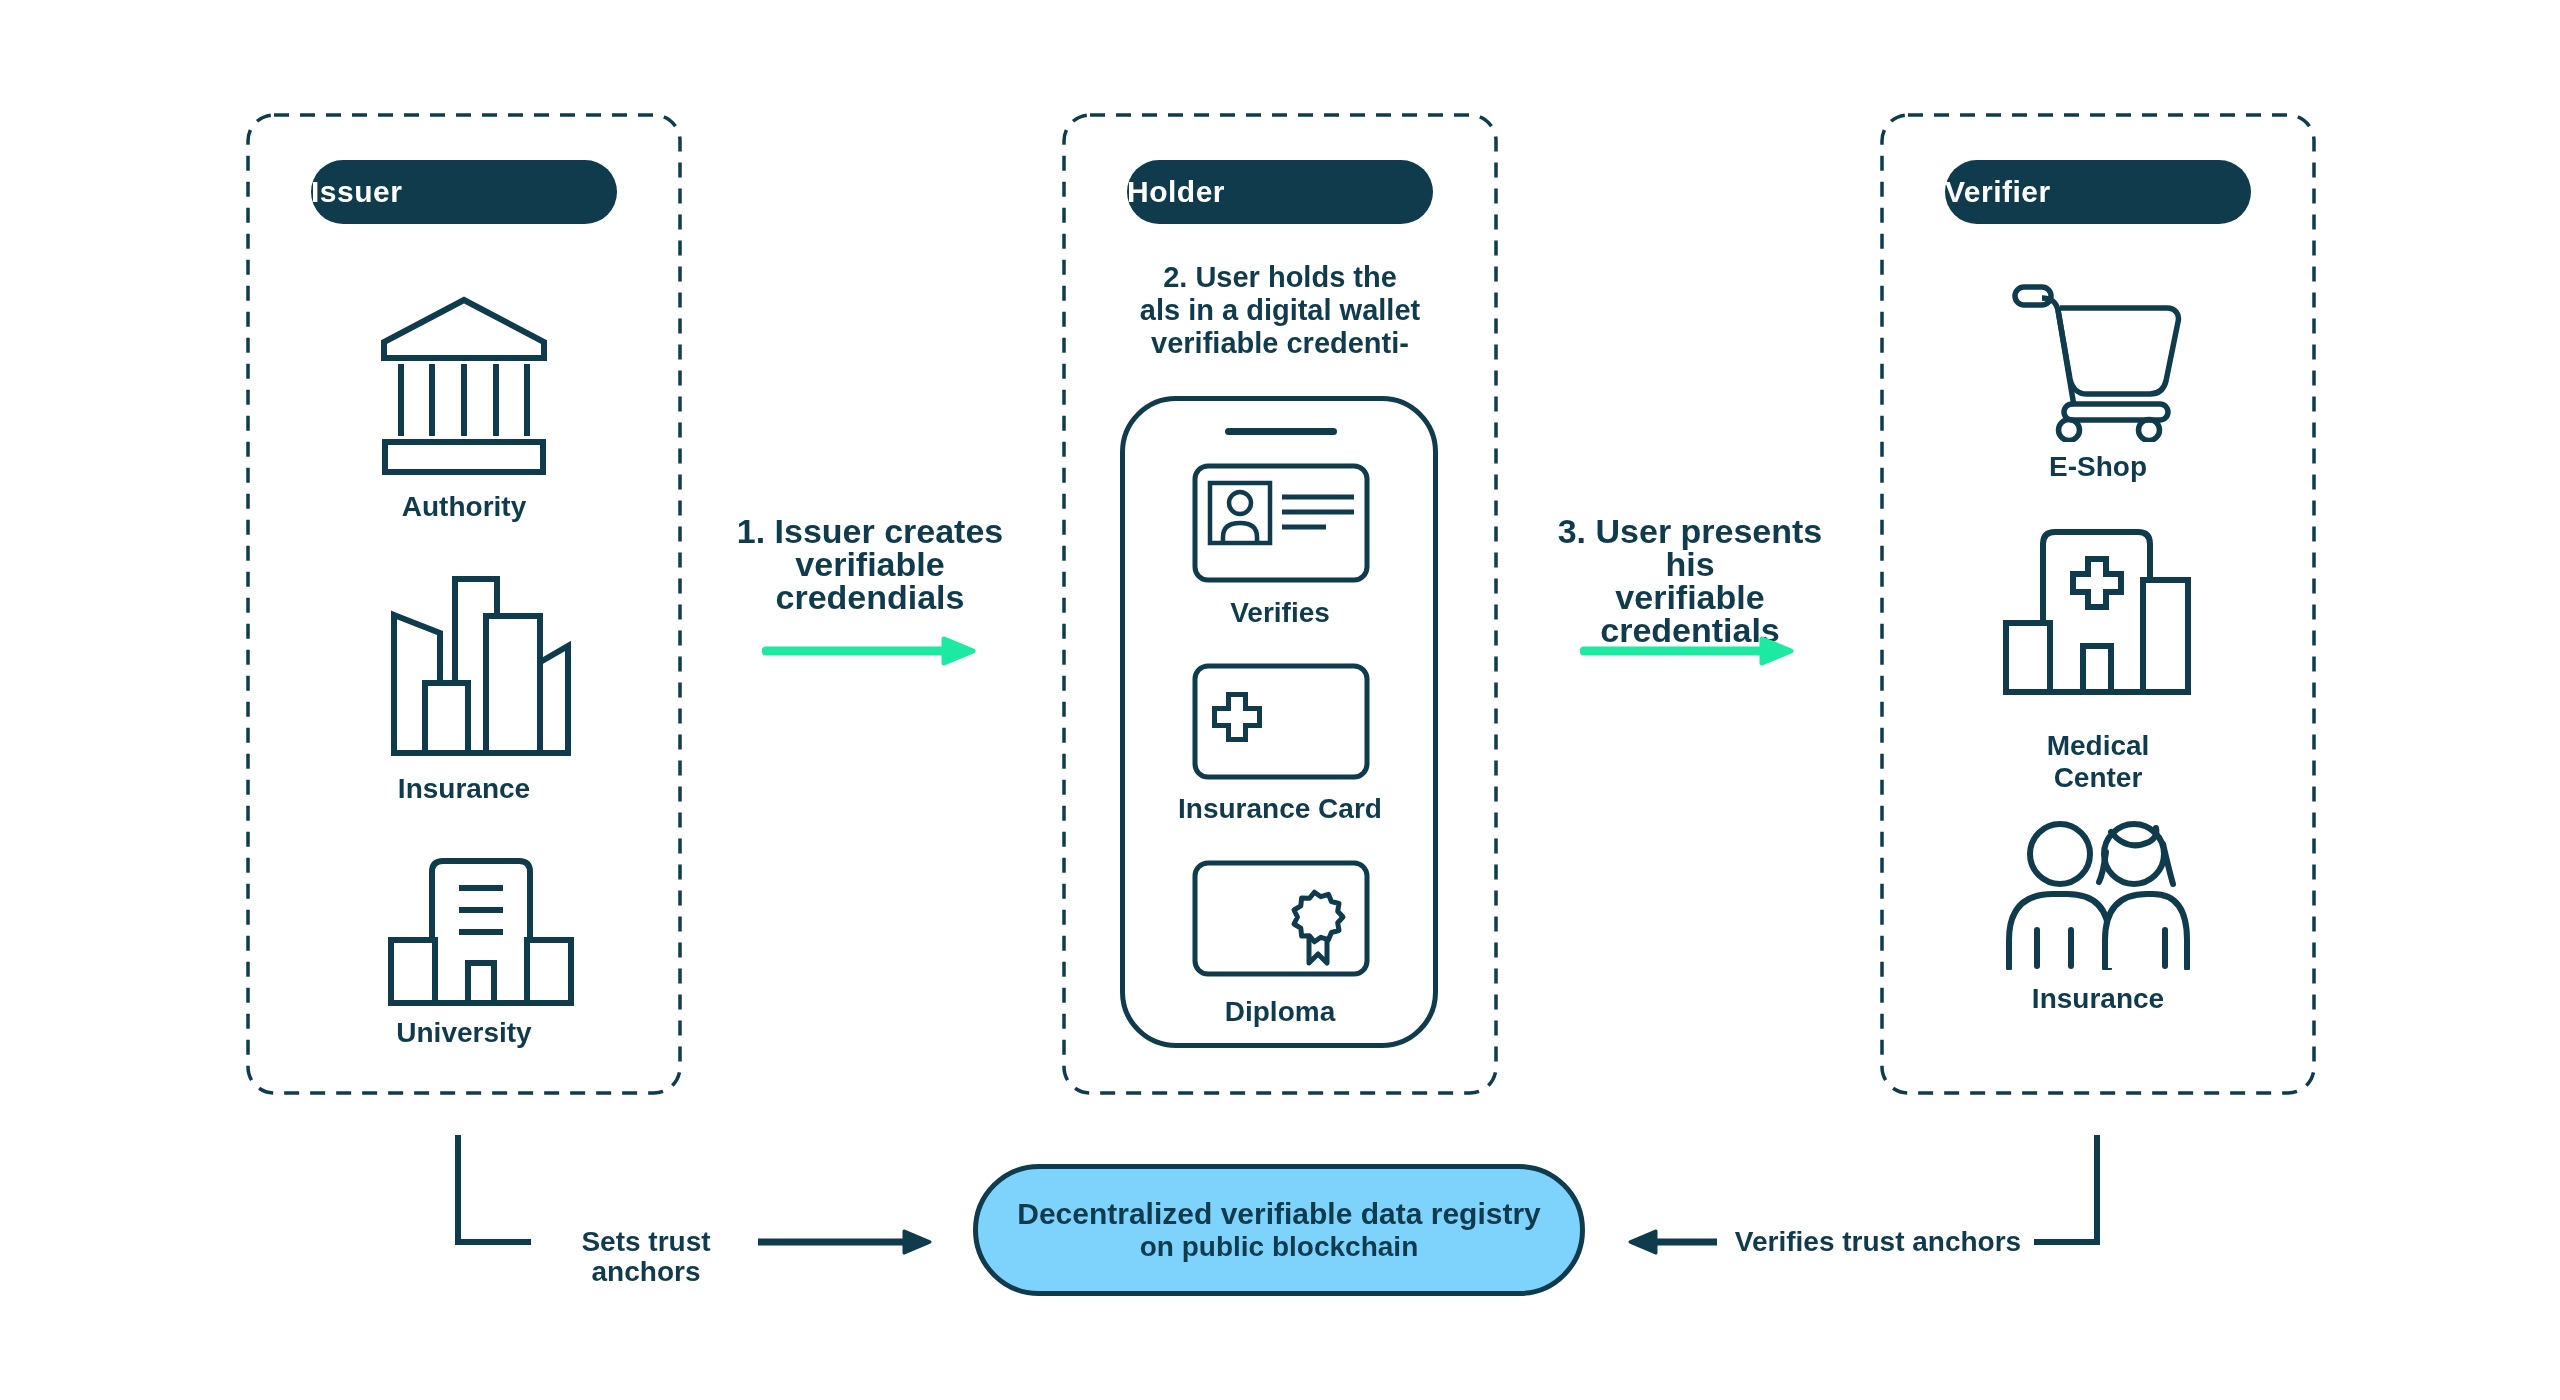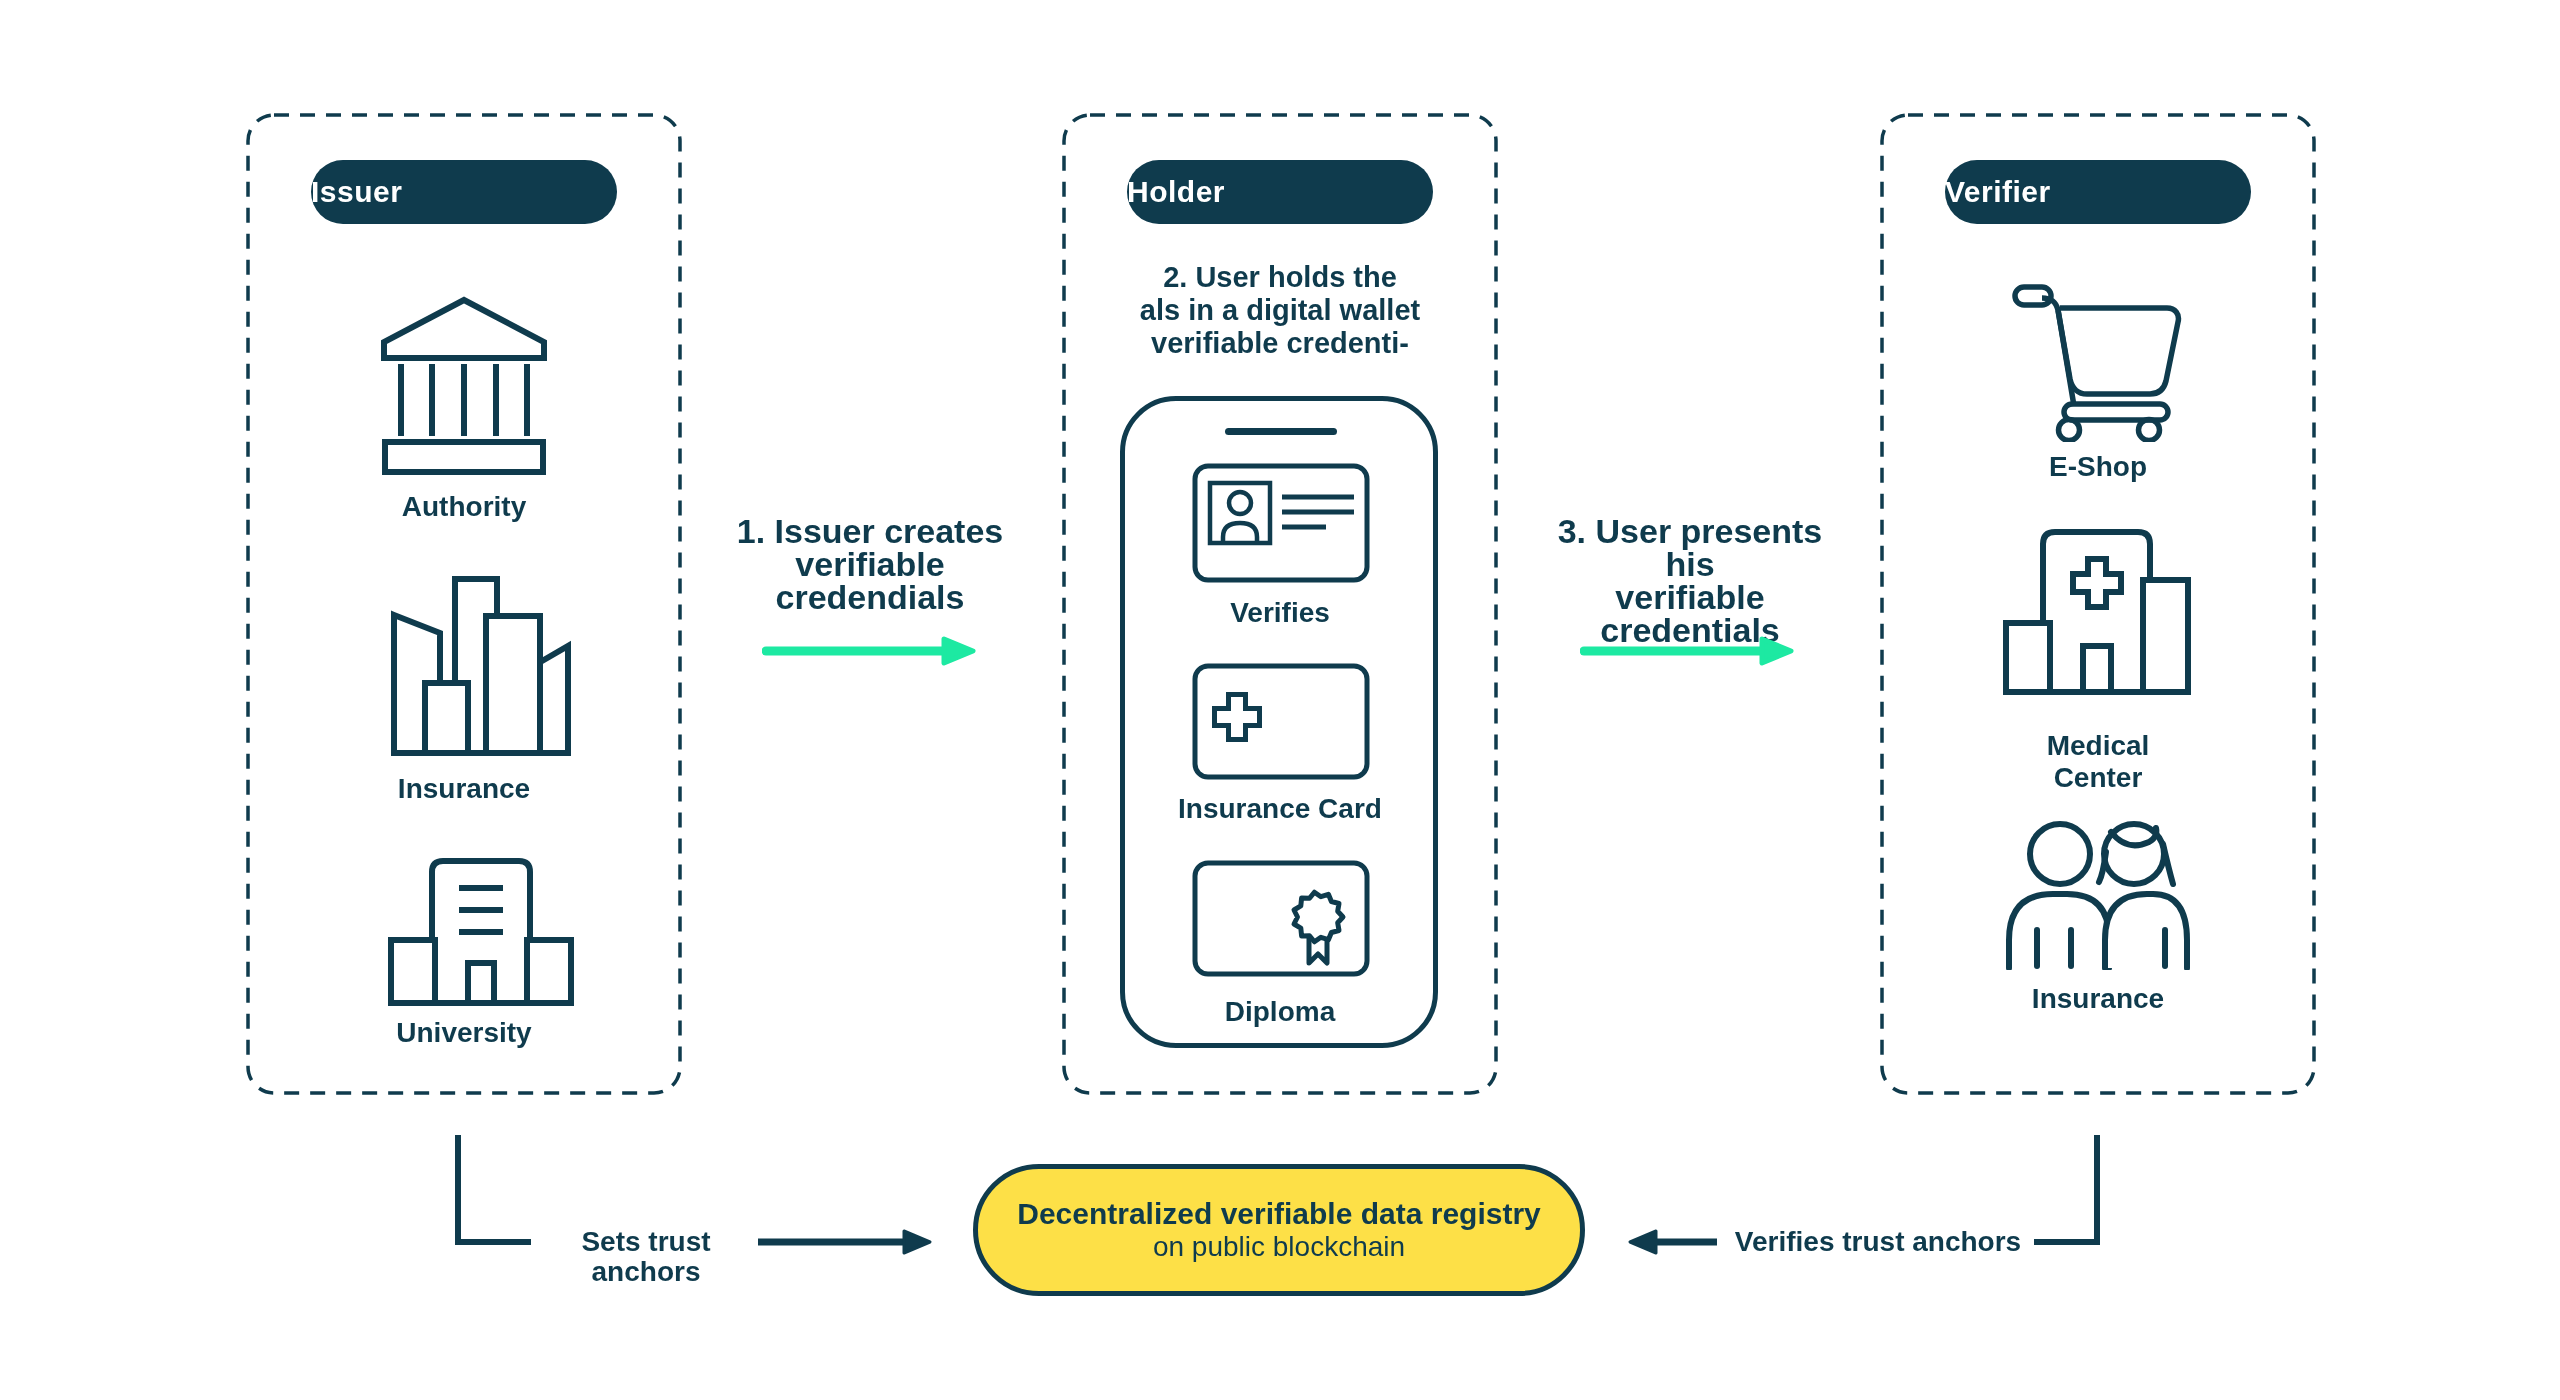--- a/index.html
+++ b/index.html
@@ -15,24 +15,24 @@
   .lbl .wrapnarrow{display:block;width:180px;margin:17px auto;}
   .steptext{position:absolute;width:280px;text-align:center;font-size:34px;font-weight:bold;line-height:33px;}
   .notetext{position:absolute;left:0;top:148px;width:100%;text-align:center;font-size:29px;font-weight:bold;line-height:33px;}
   .phone{position:absolute;left:58px;top:283px;width:318px;height:652px;border:5px solid #0f3b4d;
          border-radius:56px;box-sizing:border-box;}
   .speaker{position:absolute;left:163px;top:315px;width:112px;height:7px;background:#0f3b4d;border-radius:4px;}
   .card{position:absolute;left:130px;}
   .connector{position:absolute;background:#0f3b4d;}
   .linklabel{position:absolute;text-align:center;font-size:28px;font-weight:bold;line-height:30px;}
   .registry{position:absolute;left:973px;top:1164px;width:612px;height:132px;border:5px solid #0f3b4d;
-            border-radius:70px;box-sizing:border-box;background:#fde047;display:flex;flex-direction:column;
+            border-radius:70px;box-sizing:border-box;background:#7dd3fc;display:flex;flex-direction:column;
             align-items:center;justify-content:center;line-height:33px;}
   .registry .l1{font-size:30px;font-weight:bold;}
-  .registry .l2{font-size:28px;font-weight:normal;}
+  .registry .l2{font-size:28px;font-weight:bold;}
   svg{display:block;}
 </style>
 </head>
 <body>
 
 <div class="canvas">
 
   <section class="col" style="left:246px">
     <svg class="dash" width="436" height="982">
       <rect x="2" y="2" width="432" height="978" rx="26" fill="none" stroke="#0f3b4d" stroke-width="3.5" stroke-dasharray="15 11"></rect>

